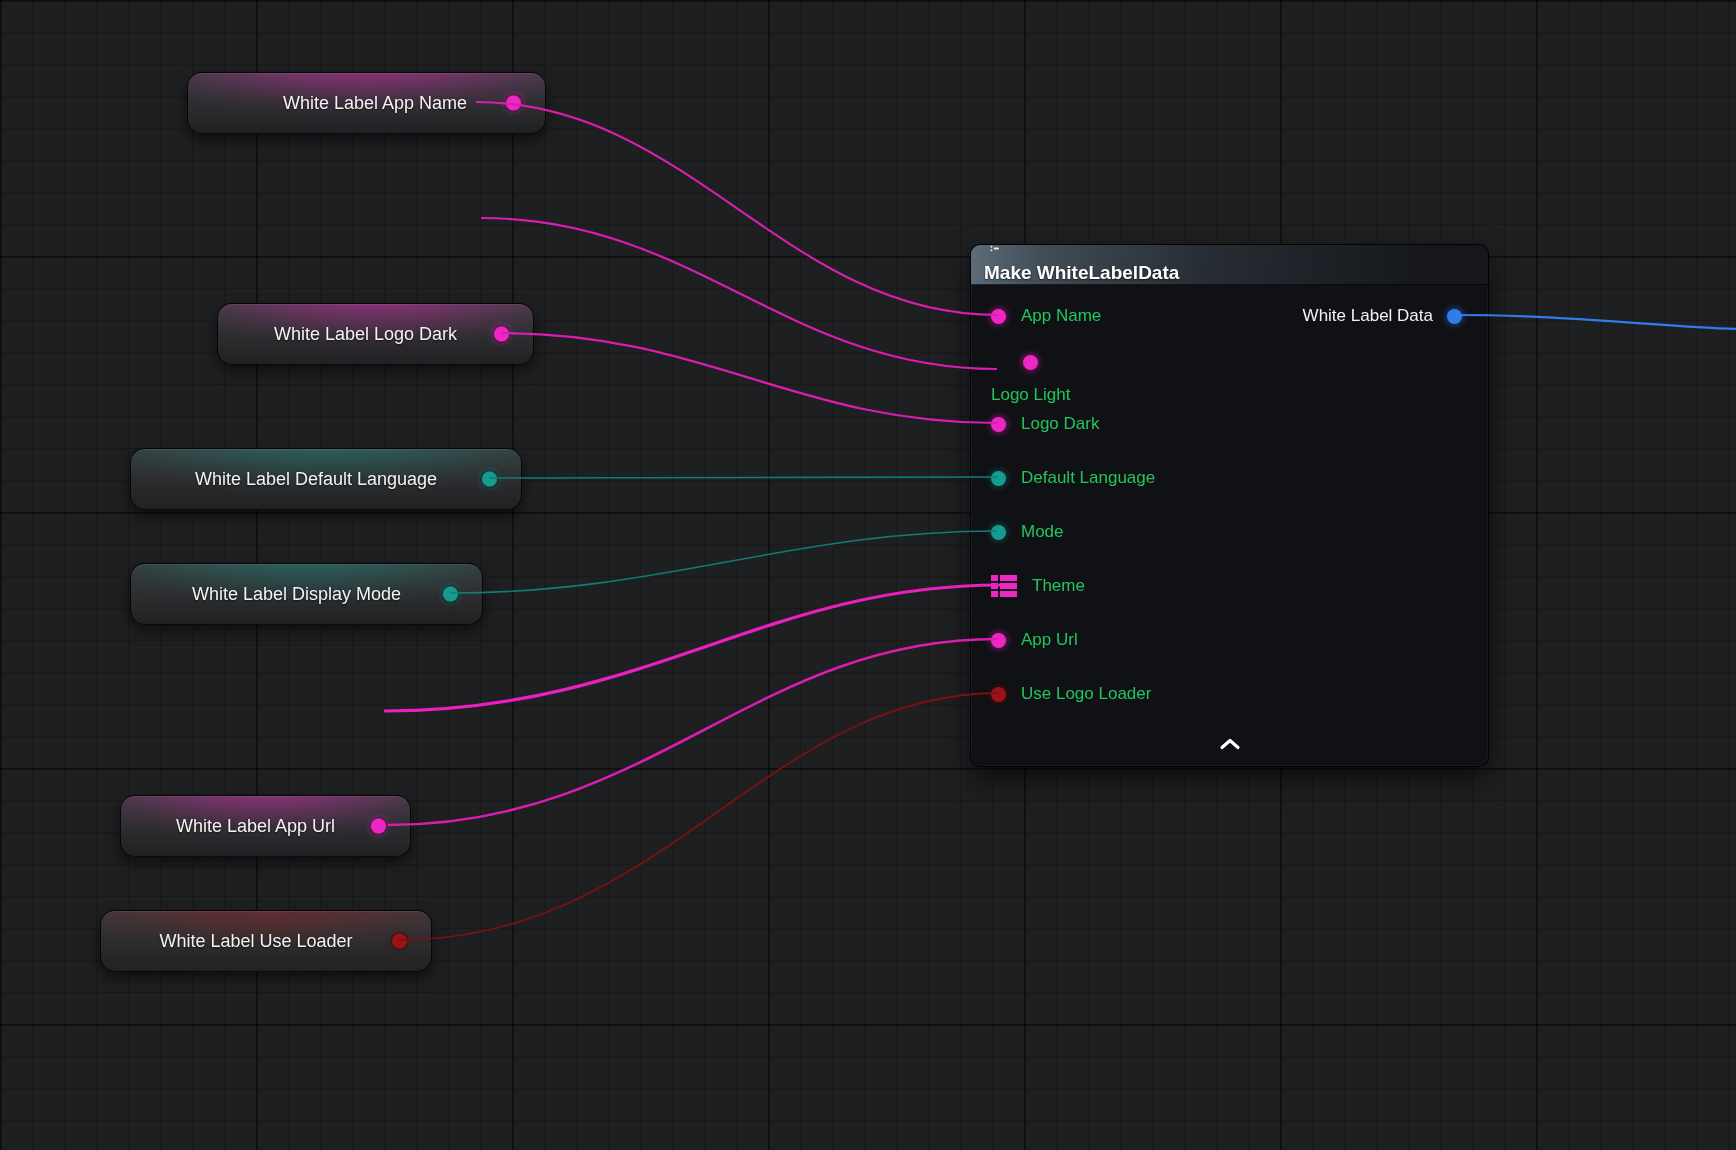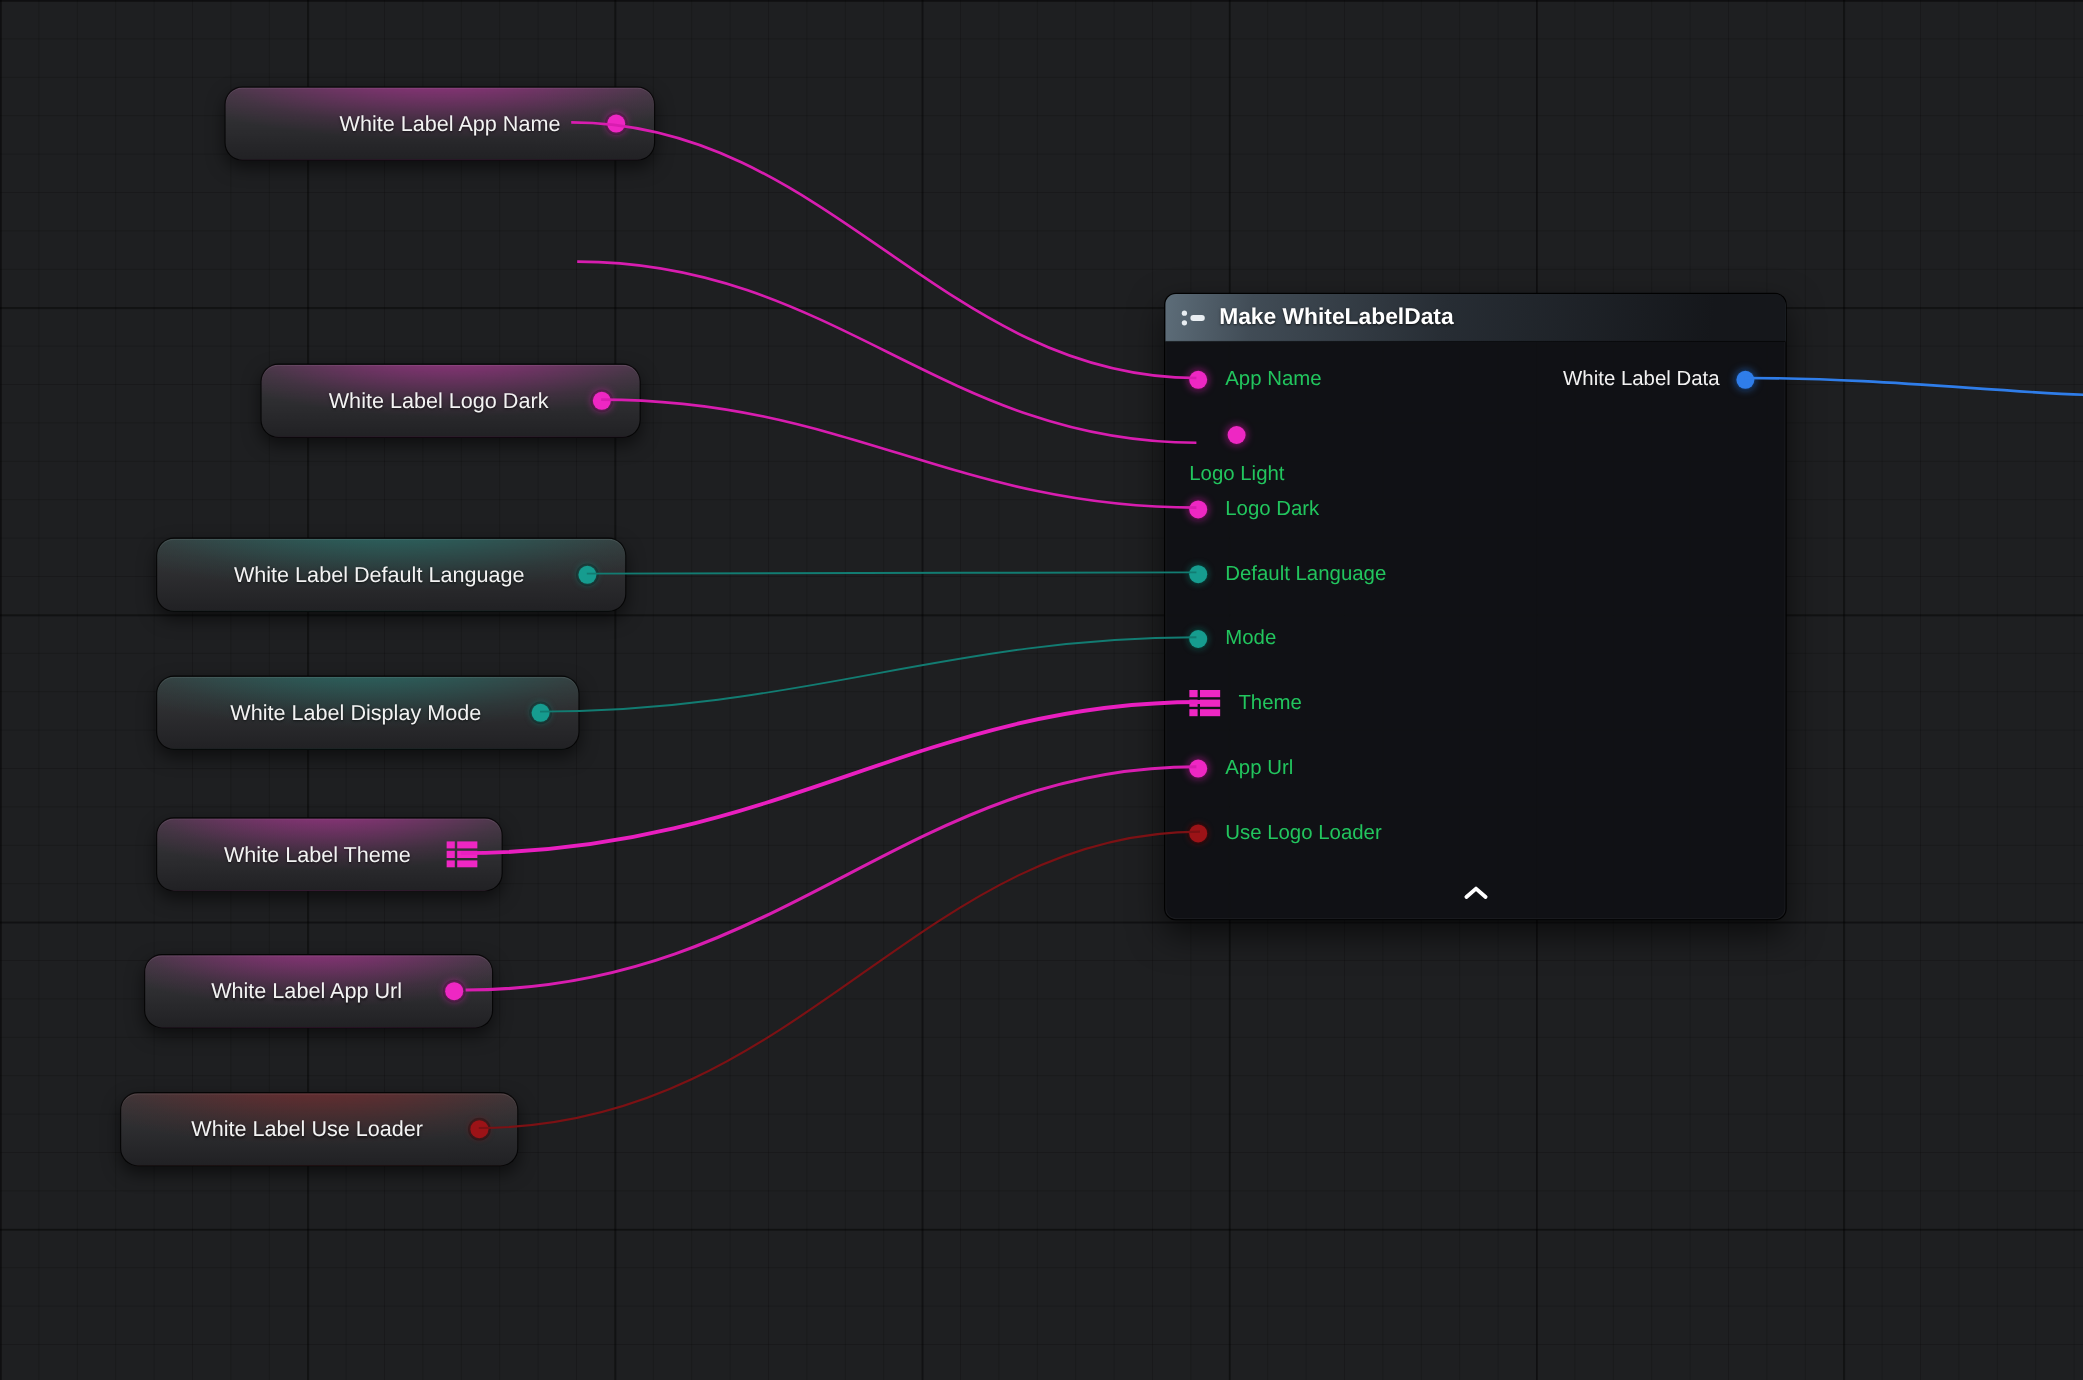--- a/index.html
+++ b/index.html
@@ -60,22 +60,23 @@
   .make-node{
     position:absolute;left:970px;top:244px;width:517px;height:521px;z-index:2;
     background:rgba(16,17,20,0.94);border-radius:10px;
     border:1px solid rgba(0,0,0,0.9);
     box-shadow:0 12px 28px rgba(0,0,0,0.6), inset 0 0 0 1px rgba(255,255,255,0.04);
   }
   .mk-header{
     position:absolute;top:0;left:0;right:0;height:40px;
     border-radius:9px 9px 0 0;
     background:linear-gradient(95deg,#5d6d79 0%,#414c56 14%,#272d34 45%,#15171b 88%);
-    display:flex;align-items:center;gap:10px;padding:0 13px;box-sizing:border-box;
+    display:flex;align-items:flex-start;gap:10px;padding:0 13px;box-sizing:border-box;
     border-bottom:1px solid rgba(0,0,0,0.65);
+    flex-direction:column;
   }
   .mk-title{font-size:19px;font-weight:bold;color:#ffffff;text-shadow:0 1px 2px rgba(0,0,0,0.7);}
   .mk-row{position:absolute;left:20px;display:flex;align-items:center;gap:15px;height:30px;}
   .mk-label{font-size:17px;color:#22c55e;white-space:nowrap;}
   .r0{top:56px;} .r1{top:110px;flex-direction:column;} .r2{top:164px;} .r3{top:218px;}
   .r4{top:272px;} .r5{top:326px;} .r6{top:380px;} .r7{top:434px;}
   .mk-out-row{position:absolute;right:26px;top:56px;display:flex;align-items:center;gap:14px;height:30px;margin-left:32px;}
   .mk-out-label{font-size:17px;color:#f2f2f2;white-space:nowrap;}
   .mk-collapse{position:absolute;left:0;right:0;top:486px;height:26px;display:flex;align-items:center;justify-content:center;cursor:pointer;}
 </style>
@@ -110,31 +111,20 @@
   <div class="getter g4 enum">
     <span class="glabel">White Label Default Language</span>
     <span class="pin enum"></span>
   </div>
 
   <div class="getter g5 enum">
     <span class="glabel">White Label Display Mode</span>
     <span class="pin enum"></span>
   </div>
 
-  <div class="getter g6 string">
-    <span class="glabel">White Label Theme</span>
-    <svg class="struct-icon" width="26" height="22" viewBox="0 0 26 22">
-      <rect x="0" y="0" width="7" height="6" fill="#ee27c3"></rect>
-        <rect x="9" y="0" width="17" height="6" fill="#ee27c3"></rect>
-      <rect x="0" y="8" width="7" height="6" fill="#ee27c3"></rect>
-        <rect x="9" y="8" width="17" height="6" fill="#ee27c3"></rect>
-      <rect x="0" y="16" width="7" height="6" fill="#ee27c3"></rect>
-        <rect x="9" y="16" width="17" height="6" fill="#ee27c3"></rect>
-    </svg>
-  </div>
 
   <div class="getter g7 string">
     <span class="glabel">White Label App Url</span>
     <span class="pin string"></span>
   </div>
 
   <div class="getter g8 bool">
     <span class="glabel">White Label Use Loader</span>
     <span class="pin bool"></span>
   </div>

